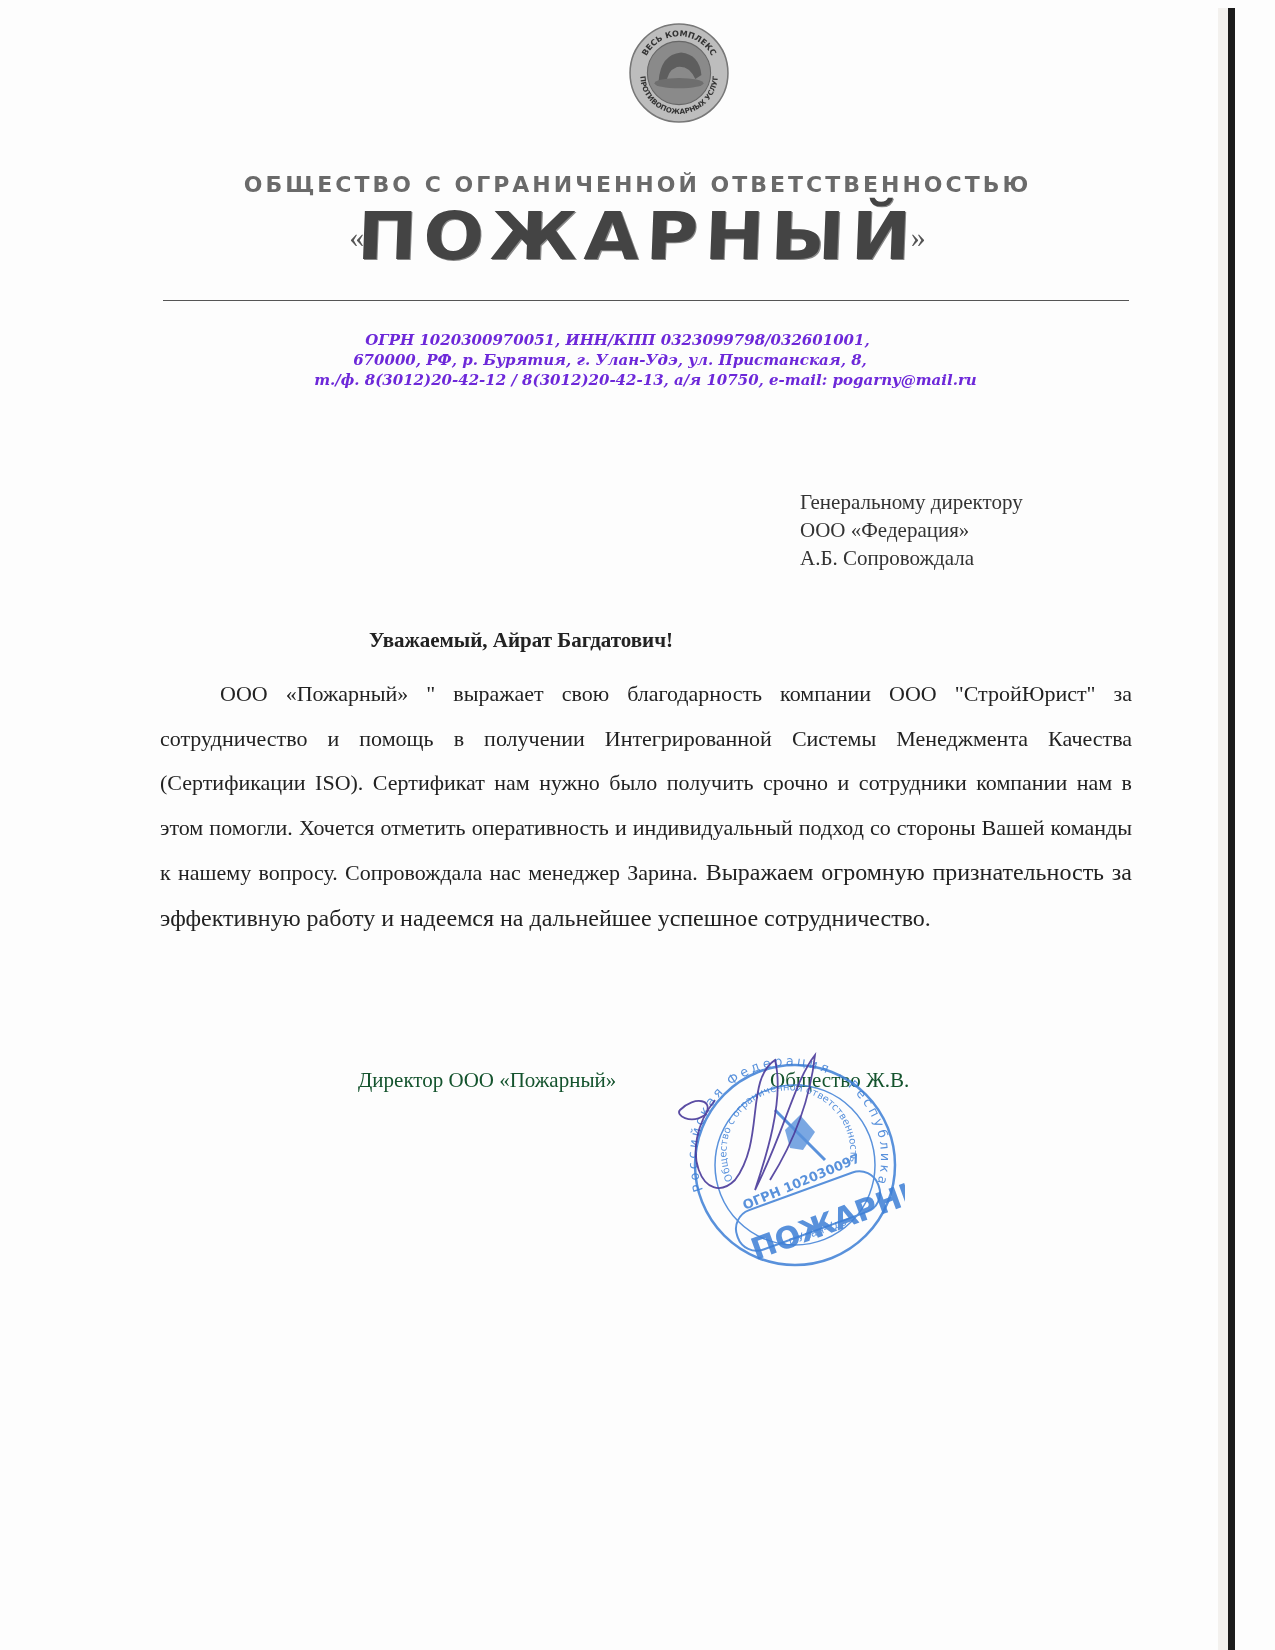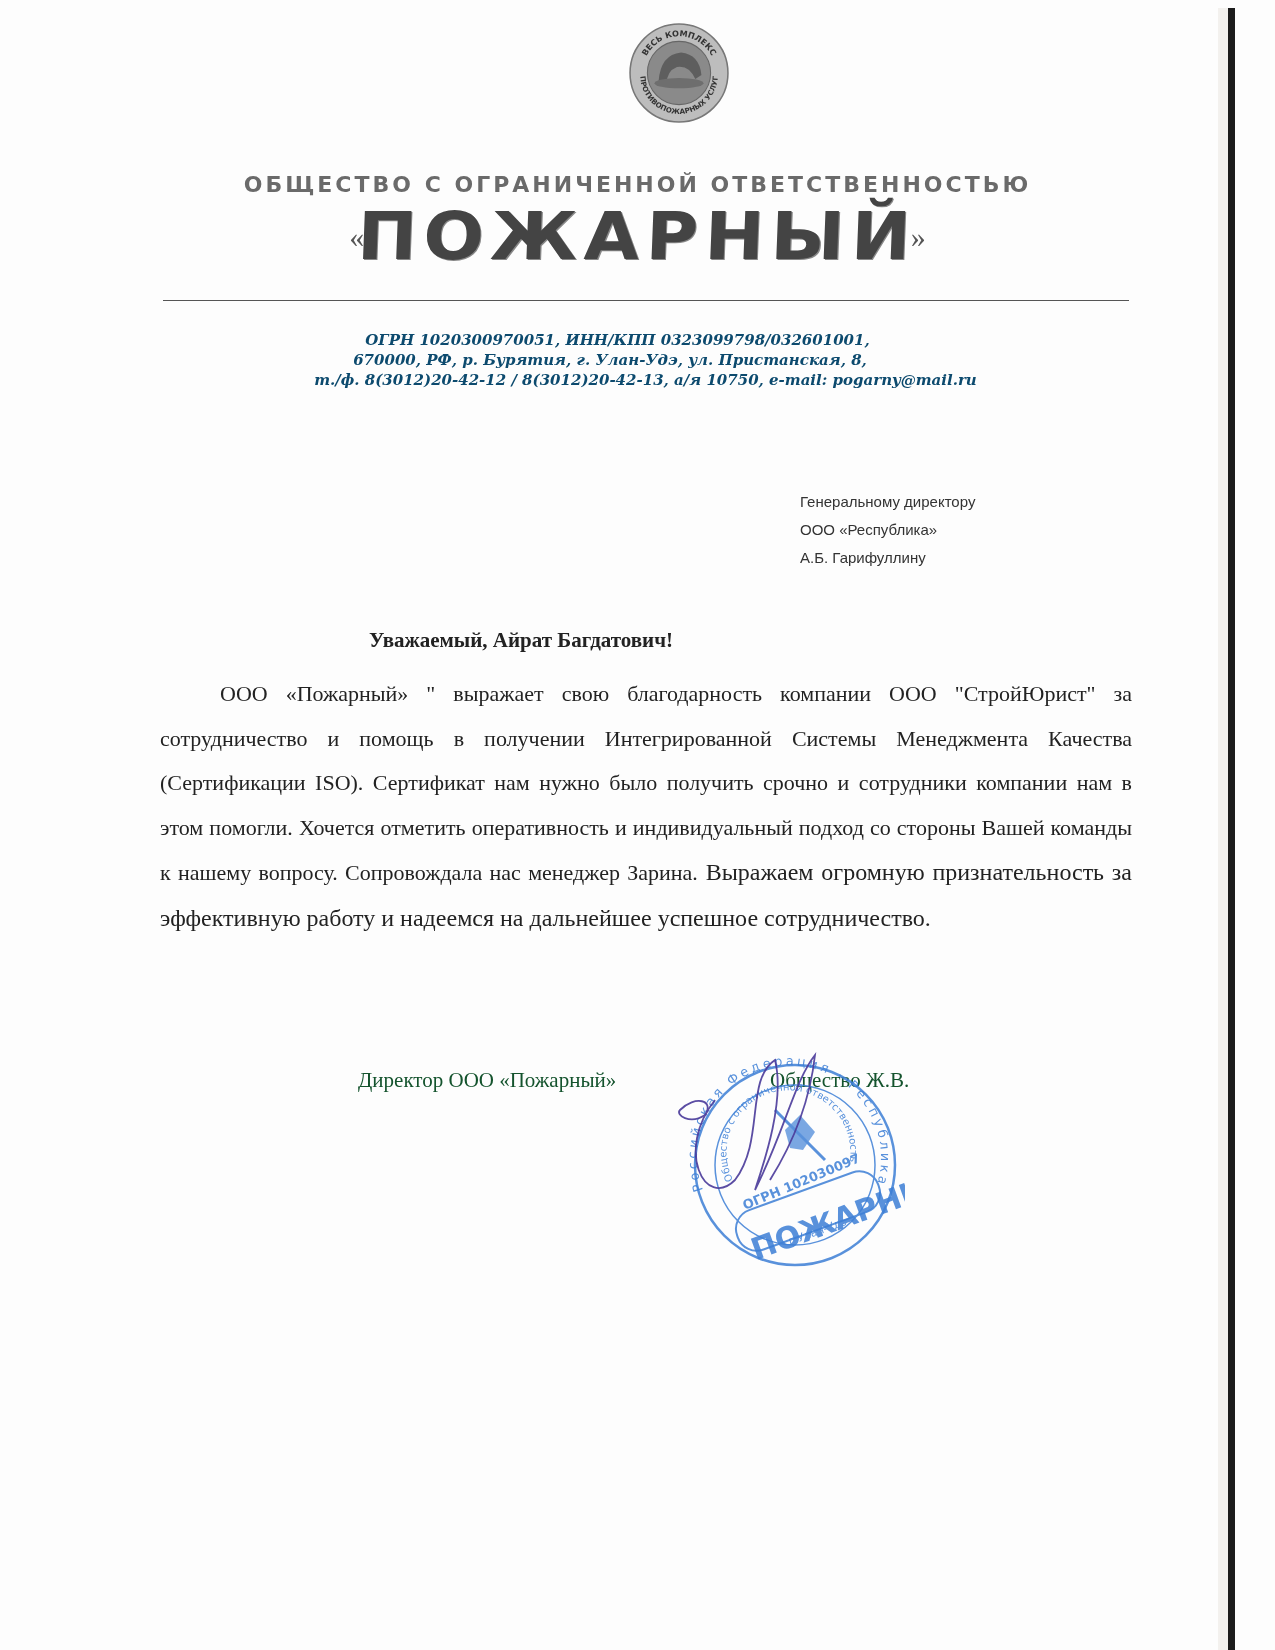--- a/index.html
+++ b/index.html
@@ -18,30 +18,30 @@
   .brand-row { position: absolute; left: 0; width: 1275px; top: 198px; text-align: center; }
   .brand-quote { font-family: "Liberation Serif", serif; font-size: 30px; color: #555; vertical-align: middle; }
   .brand-name { display: inline-block; font-family: "DejaVu Sans", sans-serif; font-weight: bold;
                 font-size: 66px; letter-spacing: 6px; color: #444; vertical-align: middle;
                 transform: scaleX(1.08) skewX(-2deg); padding: 0 10px;
                 text-shadow: 1px 1px 0 #888; }
   .rule { position: absolute; left: 163px; width: 966px; top: 300px; height: 0; border-top: 1.5px solid #555; }
 
   .reqs { position: absolute; left: 0; width: 1275px; top: 330px; text-align: center;
           font-family: "DejaVu Serif", serif; font-style: italic; font-weight: bold;
-          font-size: 15px; line-height: 20px; color: #0c4a6e; }
+          font-size: 15px; line-height: 20px; color: #6d28d9; }
   .reqs div { white-space: nowrap; }
   .reqs .l1 { margin-left: -40px; }
   .reqs .l2 { margin-left: -55px; }
   .reqs .l3 { margin-left: 16px; }
 
   .outgoing { position: absolute; left: 160px; top: 458px; font-family: "DejaVu Serif", serif;
               font-size: 18px; line-height: 24px; color: #444; }
-  .addressee { position: absolute; left: 800px; top: 488px; font-family: Liberation Sans, sans-serif;
-               font-size: 15px; line-height: 28px; color: #333; }
+  .addressee { position: absolute; left: 800px; top: 488px; font-family: Liberation Serif, serif;
+               font-size: 21px; line-height: 28px; color: #333; }
 
   .salutation { position: absolute; left: 0; width: 1042px; top: 628px; text-align: center;
                 font-family: "Liberation Serif", serif; font-weight: bold; font-size: 21px; color: #222; }
 
   .body-text { position: absolute; left: 160px; top: 672px; width: 972px;
                font-family: "Liberation Serif", serif; font-size: 22px; line-height: 44.5px;
                text-align: justify; text-indent: 60px; color: #222; }
   .body-text .big { font-size: 24px; }
 
   .signature-line { position: absolute; left: 358px; top: 1068px; font-family: "Liberation Serif", serif;
@@ -87,22 +87,22 @@
 
   <div class="reqs">
     <div class="l1">ОГРН 1020300970051, ИНН/КПП 0323099798/032601001,</div>
     <div class="l2">670000, РФ, р. Бурятия, г. Улан-Удэ, ул. Пристанская, 8,</div>
     <div class="l3">т./ф. 8(3012)20-42-12 / 8(3012)20-42-13, а/я 10750, e-mail: pogarny@mail.ru</div>
   </div>
 
 
   <div class="addressee">
     <div>Генеральному директору</div>
-    <div>ООО «Республика»</div>
-    <div>А.Б. Гарифуллину</div>
+    <div>ООО «Федерация»</div>
+    <div>А.Б. Сопровождала</div>
   </div>
 
   <div class="salutation">Уважаемый, Айрат Багдатович!</div>
 
   <div class="body-text"><span>ООО «Пожарный» " выражает свою благодарность компании ООО "СтройЮрист" за сотрудничество и помощь в получении Интегрированной Системы Менеджмента Качества (Сертификации ISO). Сертификат нам нужно было получить срочно и сотрудники компании нам в этом помогли.  Хочется отметить оперативность и индивидуальный подход со стороны Вашей команды к нашему вопросу. Сопровождала нас менеджер Зарина.</span><span class="big"> Выражаем огромную признательность за эффективную работу и надеемся на дальнейшее успешное сотрудничество.</span></div>
 
   <div class="signature-line">
     <span>Директор ООО «Пожарный»</span>
     <span class="name">Общество Ж.В.</span>
   </div>

